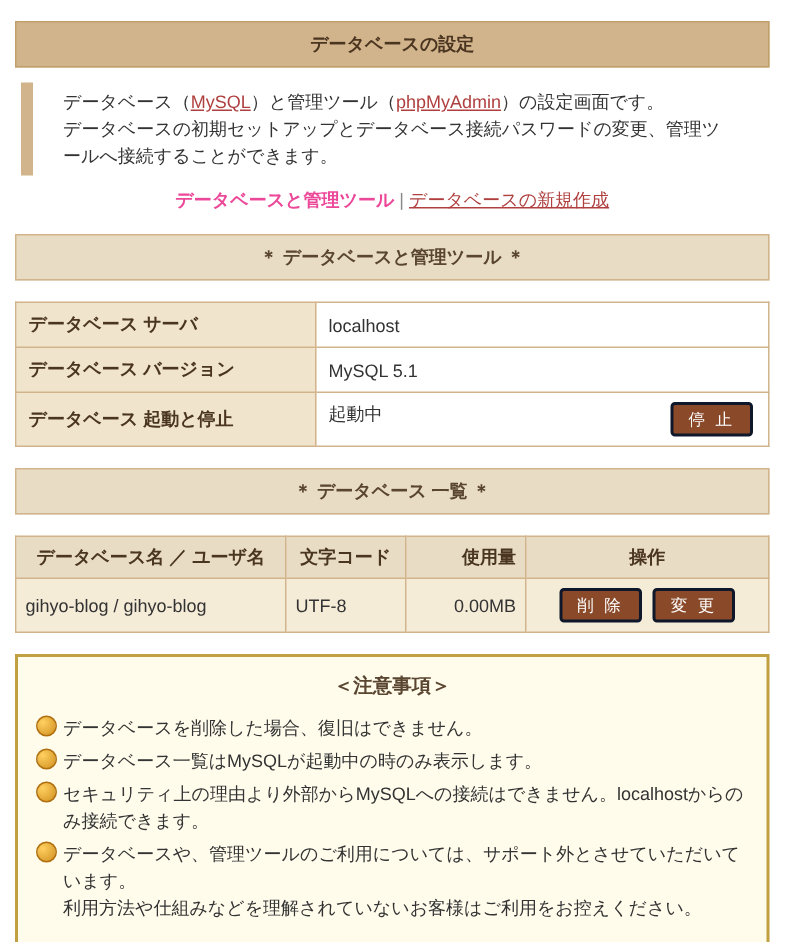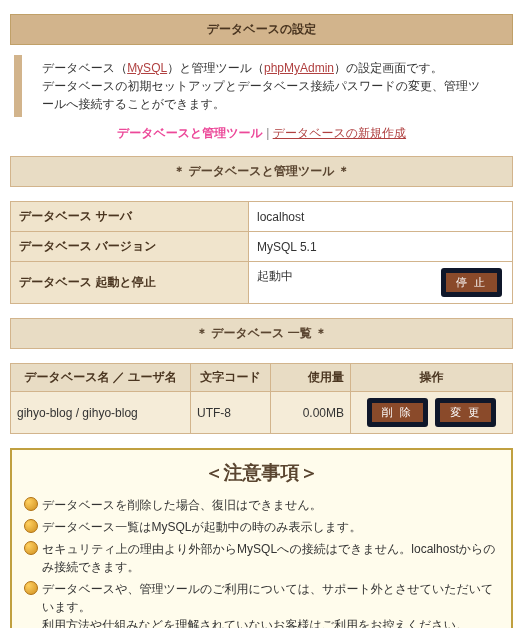--- a/index.html
+++ b/index.html
@@ -50,21 +50,21 @@
   table.info th, table.info td {
     border: 1px solid #d2b48c;
     padding: 6px 8px;
     text-align: left;
     vertical-align: middle;
   }
   table.info th {
     background: #f0e4cc;
     font-weight: bold;
     color: #4a3520;
-    width: 238px;
+    width: 200px;
   }
   table.info td { background: #fff; }
   table.list {
     width: 100%;
     border-collapse: collapse;
     margin-bottom: 14px;
   }
   table.list th {
     background: #e8dcc4;
     border: 1px solid #d2b48c;
@@ -75,42 +75,42 @@
   }
   table.list td {
     border: 1px solid #d2b48c;
     padding: 6px;
     background: #f5ecd8;
   }
   .btn {
     display: inline-block;
     background: #8a4a2a;
     color: #fff;
-    border: 5px solid #0f172a;
+    border: 2px solid #0f172a;
     border-radius: 3px;
     padding: 2px 10px;
     font-size: 11px;
     cursor: pointer;
     letter-spacing: 2px;
     text-align: center;
     margin: 0 2px;
   }
   .status-cell { display: flex; justify-content: space-between; align-items: flex-start; }
   .notes-box {
     border: 2px solid #c0a040;
     background: #fffcec;
     padding: 10px 12px 12px 12px;
     margin: 8px 0 14px 0;
   }
   .notes-title {
     text-align: center;
     font-weight: bold;
     color: #5a4530;
     margin-bottom: 8px;
-    font-size: 19px;
+    font-size: 13px;
   }
   .notes-box ul { list-style: none; }
   .notes-box li {
     padding: 2px 0 2px 18px;
     position: relative;
     line-height: 1.5;
   }
   .notes-box li::before {
     content: "";
     position: absolute;

